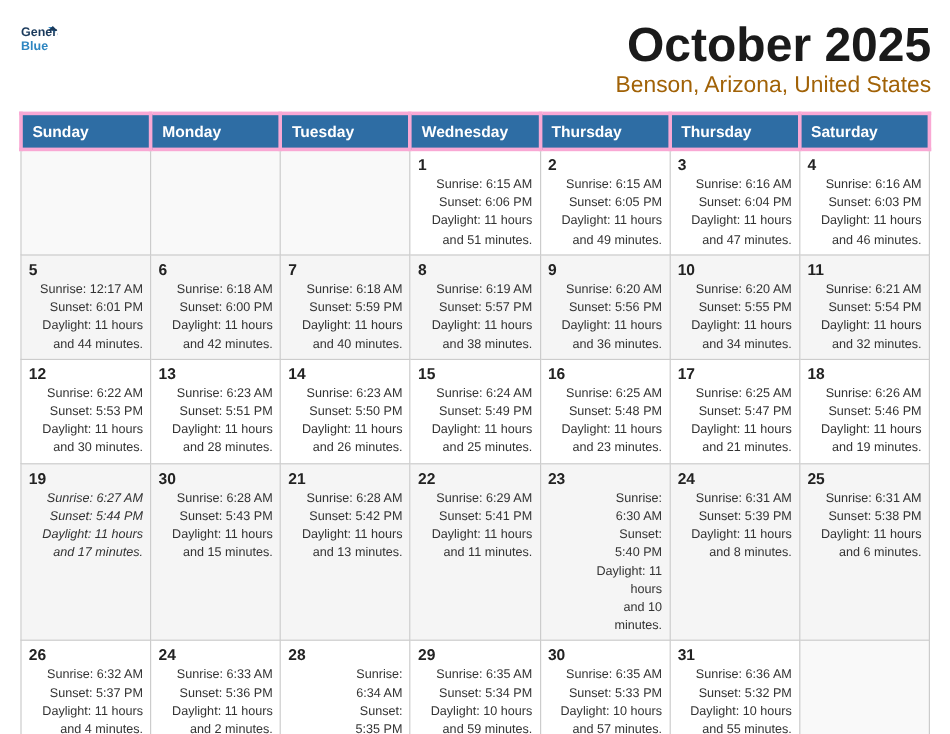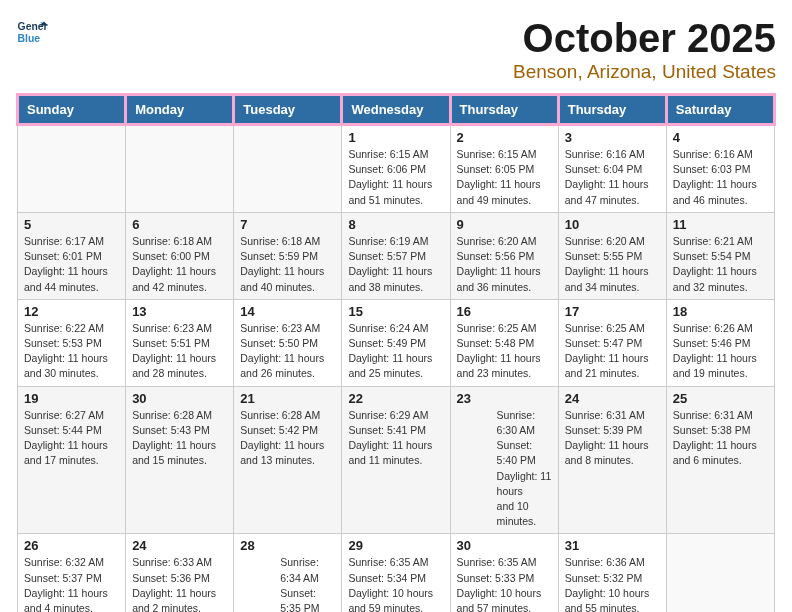--- a/index.html
+++ b/index.html
@@ -67,20 +67,21 @@
     .day-num {
       font-size: 13px;
       font-weight: bold;
       margin-bottom: 2px;
       display: block;
     }
     .day-info {
       font-size: 10.5px;
       line-height: 1.45;
       color: #333;
+      text-align: right;
     }
     tr:nth-child(even) td {
       background: #f5f5f5;
     }
     tr:nth-child(even) td.empty {
       background: #efefef;
     }
   </style>
 </head>
 <body>
@@ -143,21 +144,21 @@
           <span class="day-num">4</span>
           <div class="day-info" style="white-space: pre-line;">Sunrise: 6:16 AM
 Sunset: 6:03 PM
 Daylight: 11 hours
 and 46 minutes.</div>
         </td>
       </tr>
       <tr>
         <td>
           <span class="day-num">5</span>
-          <div class="day-info" style="white-space: pre-line;">Sunrise: 6:17 AM
+          <div class="day-info" style="white-space: pre-line;">Sunrise: 12:17 AM
 Sunset: 6:01 PM
 Daylight: 11 hours
 and 44 minutes.</div>
         </td>
         <td>
           <span class="day-num">6</span>
           <div class="day-info" style="white-space: pre-line;">Sunrise: 6:18 AM
 Sunset: 6:00 PM
 Daylight: 11 hours
 and 42 minutes.</div>
@@ -245,21 +246,21 @@
           <span class="day-num">18</span>
           <div class="day-info" style="white-space: pre-line;">Sunrise: 6:26 AM
 Sunset: 5:46 PM
 Daylight: 11 hours
 and 19 minutes.</div>
         </td>
       </tr>
       <tr>
         <td>
           <span class="day-num">19</span>
-          <div class="day-info" style="white-space: pre-line;">Sunrise: 6:27 AM
+          <div class="day-info" style="white-space: pre-line; font-style: italic;">Sunrise: 6:27 AM
 Sunset: 5:44 PM
 Daylight: 11 hours
 and 17 minutes.</div>
         </td>
         <td>
           <span class="day-num">30</span>
           <div class="day-info" style="white-space: pre-line;">Sunrise: 6:28 AM
 Sunset: 5:43 PM
 Daylight: 11 hours
 and 15 minutes.</div>

